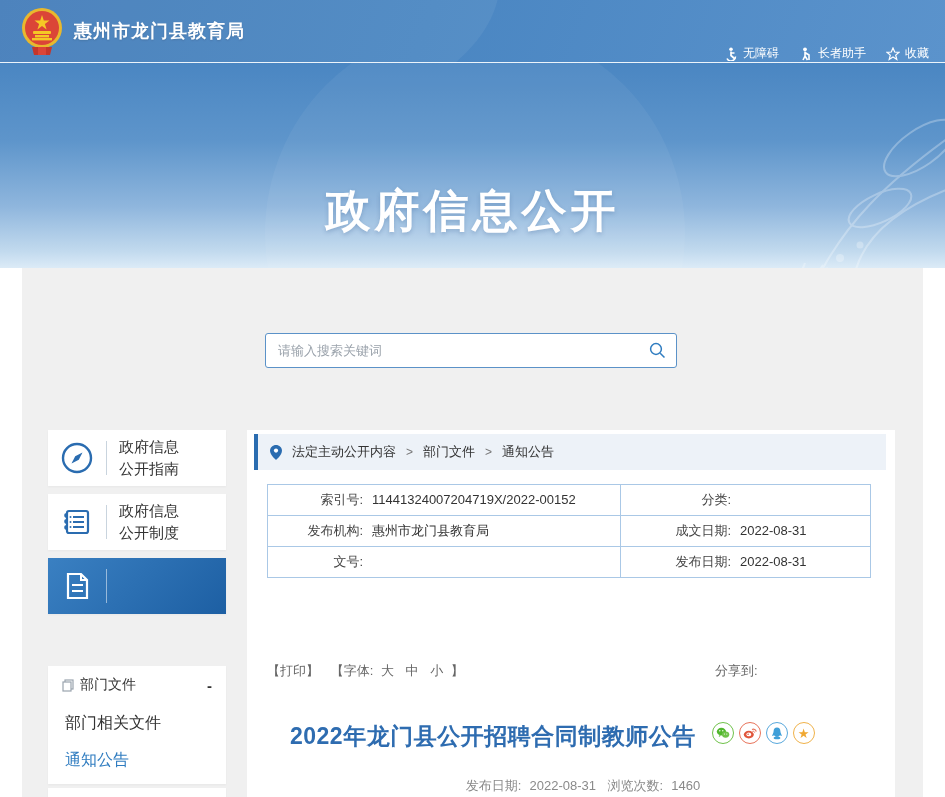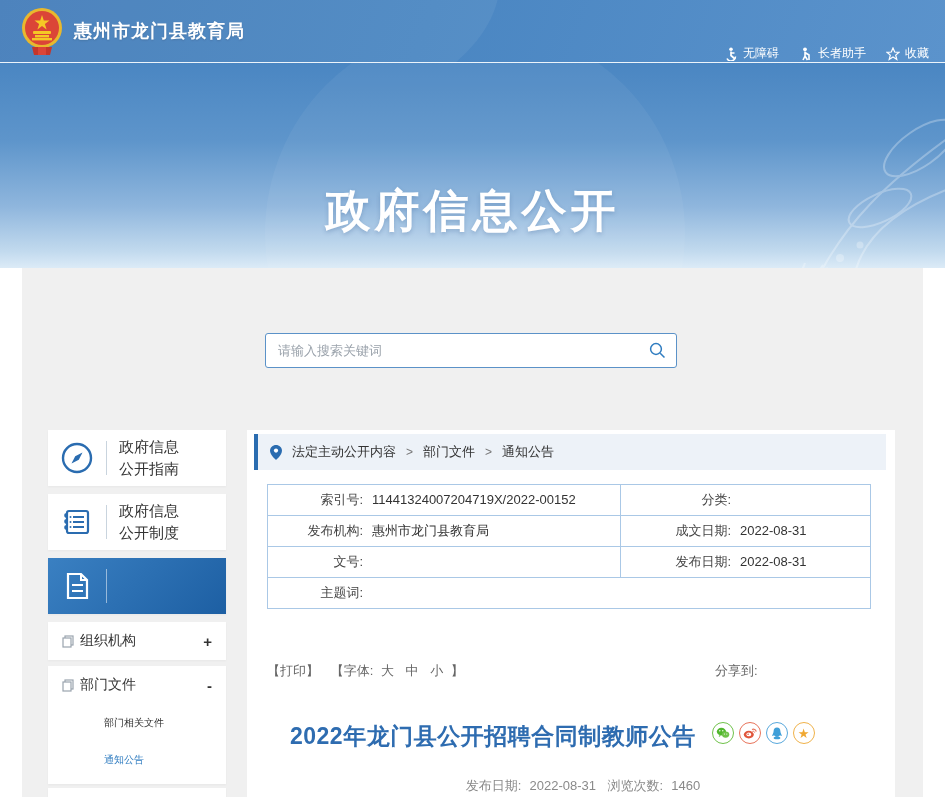--- a/index.html
+++ b/index.html
@@ -46,21 +46,21 @@
   .nav-sep { width:1px; height:34px; background:#c9d4de; }
   .nav-text { padding-left:12px; font-size:15px; color:#333; line-height:1.45; }
   .nav-item.active { background:linear-gradient(135deg,#3a80c2 0%,#1d5fa3 100%); }
   .nav-item.active .nav-text { color:#ffffff; }
   .nav-item.active .nav-sep { background:rgba(255,255,255,0.5); }
 
   .sub-row { display:flex; align-items:center; height:38px; padding:0 14px; cursor:pointer; }
   .sub-row .pg-icon { margin-right:6px; }
   .sub-label { flex:1; font-size:14px; color:#333; }
   .sub-toggle { font-size:15px; color:#333; font-weight:bold; }
-  .sub-child { height:37px; line-height:37px; padding-left:56px; font-size:10px; color:#333; cursor:pointer; }
+  .sub-child { height:37px; line-height:37px; padding-left:17px; font-size:16px; color:#333; cursor:pointer; }
   .sub-child.active { color:#2f7cc0; }
 
   
   .panel { position:absolute; left:247px; top:430px; width:648px; height:367px; background:#ffffff; }
   .breadcrumb { position:absolute; left:7px; top:4px; right:9px; height:36px; background:#edf2f8;
     border-left:4px solid #2a6cb0; display:flex; align-items:center; padding-left:12px; font-size:13px; color:#333; }
   .bc-sep { color:#777; margin:0 10px; font-size:12px; }
   .bc-item { cursor:pointer; }
   .breadcrumb svg { margin-right:10px; }
 
@@ -207,30 +207,20 @@
           <path d="M7 4 L20 4 L26 10 L26 28 L7 28 Z" fill="none" stroke="#ffffff" stroke-width="2.2"></path>
           <path d="M20 4 L20 10 L26 10" fill="none" stroke="#ffffff" stroke-width="2"></path>
           <line x1="11" y1="15" x2="22" y2="15" stroke="#ffffff" stroke-width="2"></line>
           <line x1="11" y1="21" x2="22" y2="21" stroke="#ffffff" stroke-width="2"></line>
         </svg>
       </span>
       <span class="nav-sep"></span>
     </div>
   </div>
 
-  <div class="side-card" style="top:622px;">
-    <div class="sub-row">
-      <svg class="pg-icon" width="12" height="13" viewBox="0 0 12 13">
-        <rect x="3" y="1" width="8" height="9" fill="#ffffff" stroke="#9aa4ae" stroke-width="1.2"></rect>
-        <rect x="1" y="3" width="8" height="9" fill="#ffffff" stroke="#9aa4ae" stroke-width="1.2"></rect>
-      </svg>
-      <span class="sub-label">组织机构</span>
-      <span class="sub-toggle">+</span>
-    </div>
-  </div>
 
   <div class="side-card" style="top:666px;">
     <div class="sub-row">
       <svg class="pg-icon" width="12" height="13" viewBox="0 0 12 13">
         <rect x="3" y="1" width="8" height="9" fill="#ffffff" stroke="#9aa4ae" stroke-width="1.2"></rect>
         <rect x="1" y="3" width="8" height="9" fill="#ffffff" stroke="#9aa4ae" stroke-width="1.2"></rect>
       </svg>
       <span class="sub-label">部门文件</span>
       <span class="sub-toggle">-</span>
     </div>
@@ -265,23 +255,20 @@
         <td><span class="m-label w1">索引号:</span><span class="m-val">11441324007204719X/2022-00152</span></td>
         <td><span class="m-label w2">分类:</span><span class="m-val"></span></td>
       </tr>
       <tr>
         <td><span class="m-label w1">发布机构:</span><span class="m-val">惠州市龙门县教育局</span></td>
         <td><span class="m-label w2">成文日期:</span><span class="m-val">2022-08-31</span></td>
       </tr>
       <tr>
         <td><span class="m-label w1">文号:</span><span class="m-val"></span></td>
         <td><span class="m-label w2">发布日期:</span><span class="m-val">2022-08-31</span></td>
-      </tr>
-      <tr>
-        <td colspan="2"><span class="m-label w1">主题词:</span><span class="m-val"></span></td>
       </tr>
     </tbody>
       </table>
 
     <div class="controls">
       <span class="ctrl-item">【打印】</span>
       <span>【字体:</span>
       <span class="font-size-opt">大</span>
       <span class="font-size-opt">中</span>
       <span class="font-size-opt">小</span>

